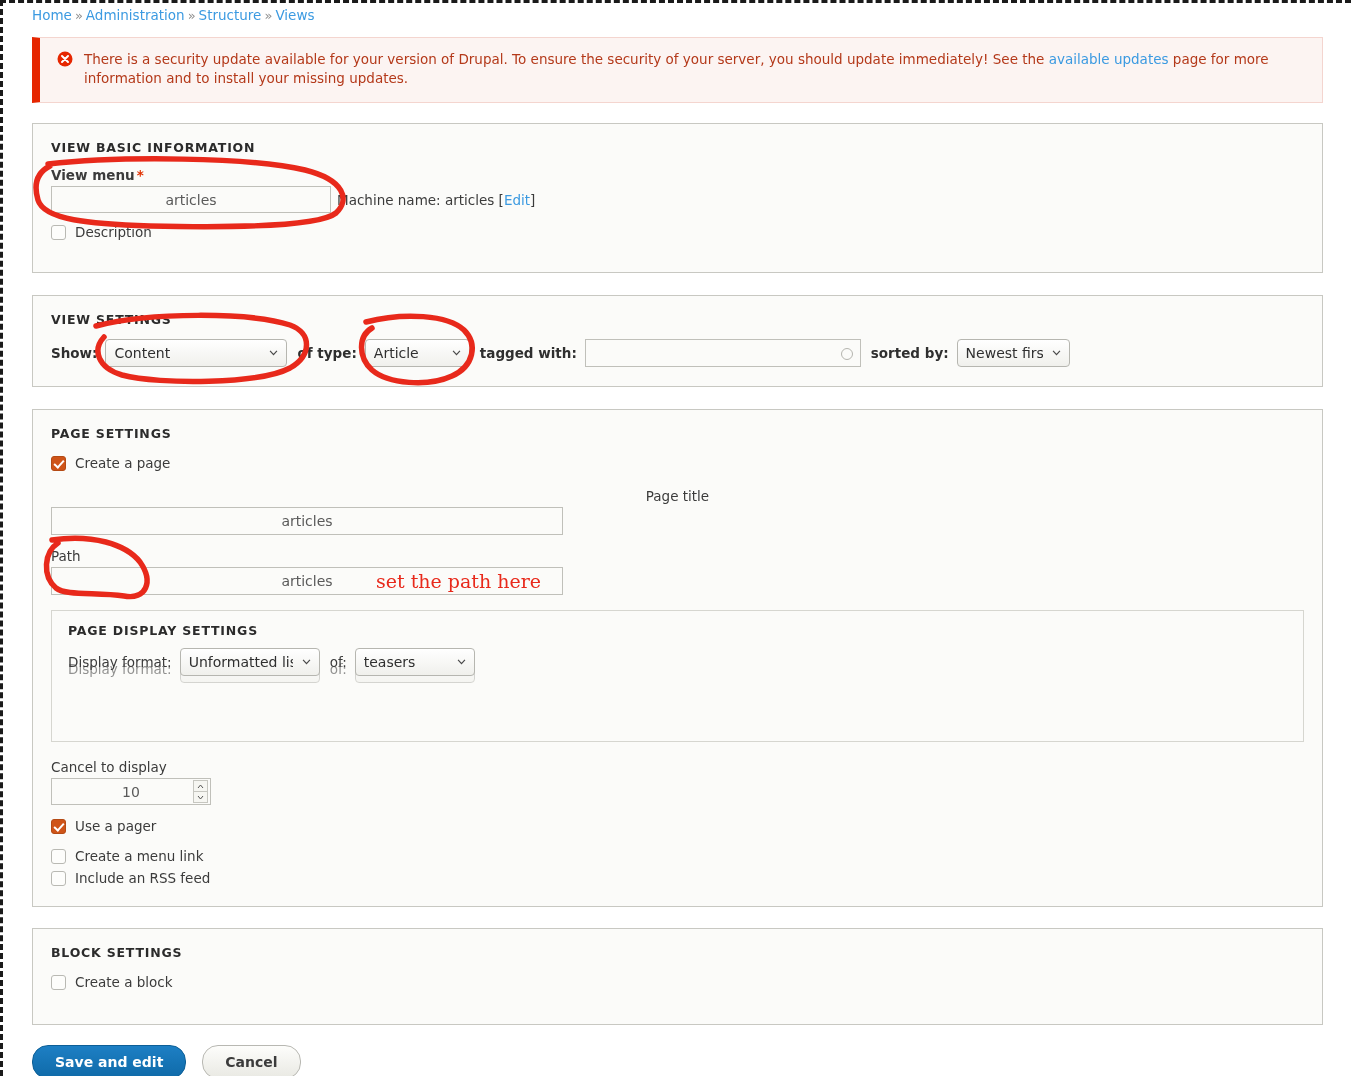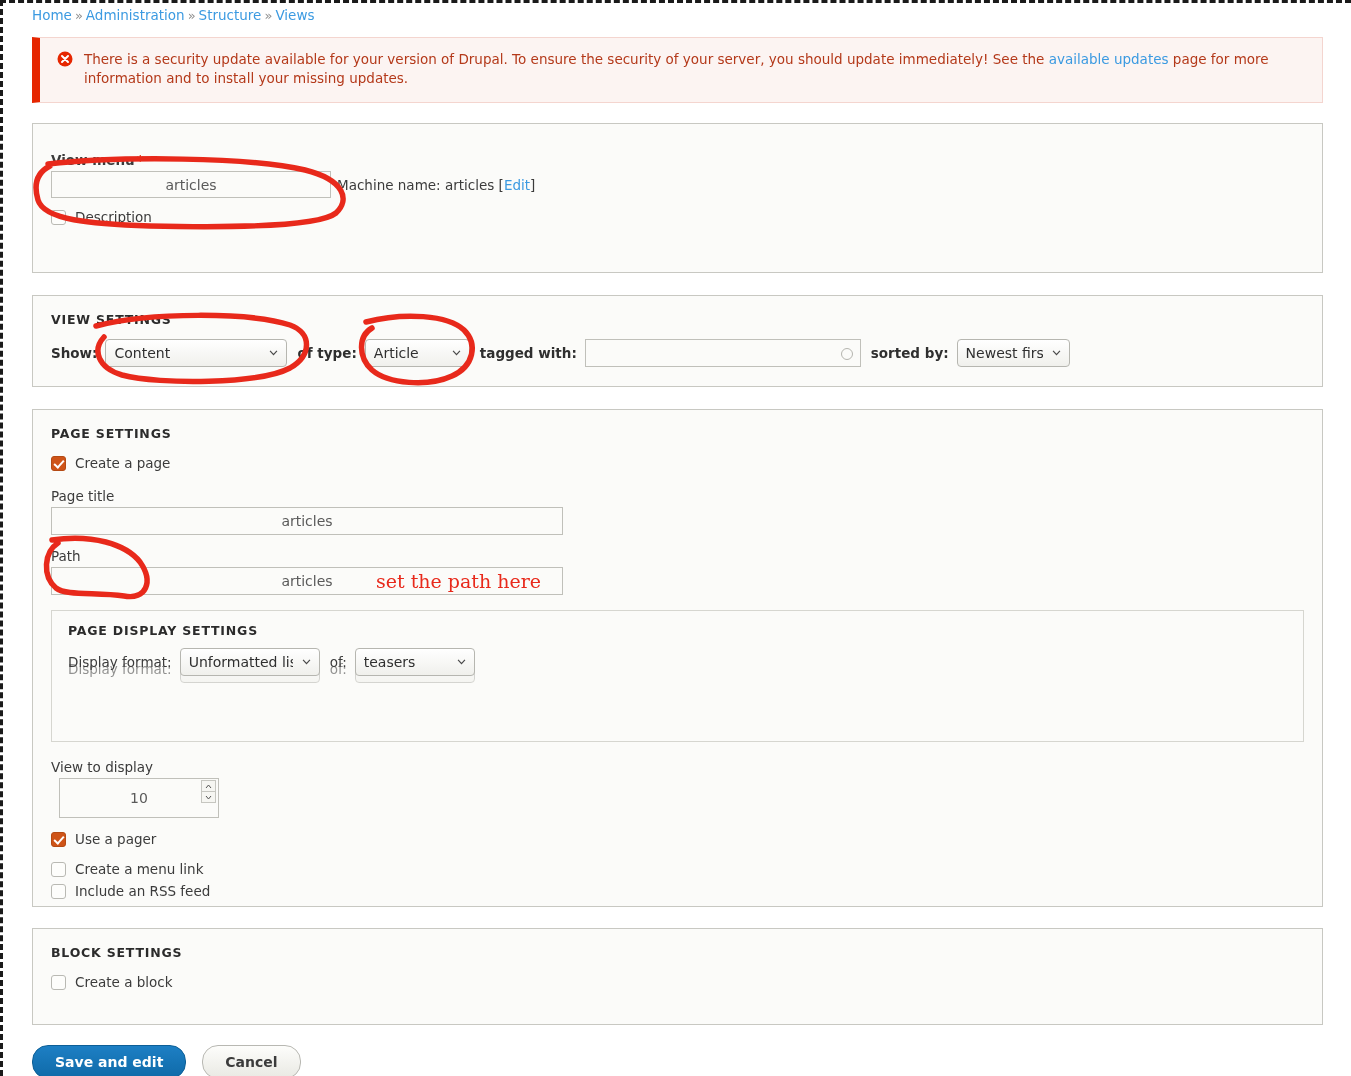--- a/index.html
+++ b/index.html
@@ -302,20 +302,21 @@
         <svg width="16" height="16" viewBox="0 0 16 16">
           <circle cx="8" cy="8" r="7.5" fill="#e62600"></circle>
           <path d="M5 5 L11 11 M11 5 L5 11" stroke="#ffffff" stroke-width="2" stroke-linecap="round"></path>
         </svg>
       </span>
       <div class="msg-text"><span>There is a security update available for your version of Drupal. To ensure the security of your server, you should update immediately! See the </span><a href="#">available updates</a><span> page for more information and to install your missing updates.</span></div>
     </div>
   </div>
 
   <div class="panel" style="margin-top:20px;height:150px;">
+    <div class="panel-legend">VIEW BASIC INFORMATION</div>
 
     <label class="flabel bold" style="margin-top:12px;"><span>View menu</span><span class="req">*</span></label>
 
     <div class="row-inline" style="margin-top:2px;">
       <input class="txt" style="width: 280px;" value="articles">
       <span style="margin-left:6px;font-size:13.5px;color:#3b3b3b;"><span>Machine name: articles [</span><a href="#" style="color:#3b9ae1;text-decoration:none;">Edit</a><span>]</span></span>
     </div>
 
     <div class="chk-row" style="margin-top:11px;">
       <span class="chk"></span>
@@ -370,21 +371,21 @@
   </div>
 
   <div class="panel" style="margin-top:22px;height:498px;">
     <div class="panel-legend">PAGE SETTINGS</div>
 
     <div class="chk-row" style="margin-top:14px;">
       <span class="chk on"></span>
       <span class="chk-label">Create a page</span>
     </div>
 
-    <label class="flabel" style="margin-top:17px;">Page title</label>
+    <label class="flabel" style="margin-top:17px;text-align:center;">Page title</label>
     <input class="txt" style="width: 512px; height: 28px;" value="articles">
 
     <label class="flabel" style="margin-top:13px;">Path</label>
     <input class="txt" style="width: 512px; height: 28px;" value="articles">
 
     
     <div class="panel-inner" style="margin-top:15px;height:100px;position:relative;">
       <div class="panel-legend">PAGE DISPLAY SETTINGS</div>
 
       <div class="ghost-layer" style="left:16px;top:44px;">
@@ -425,23 +426,23 @@
           <select class="sel" style="width:120px;">
             <option>teasers</option>
           </select>
           <svg class="chev" viewBox="0 0 10 7">
               <path d="M1 1 L5 5.4 L9 1" fill="none" stroke="#4a4a4a" stroke-width="1.4"></path>
             </svg>
         </span>
       </div>
     </div>
 
-    <label class="flabel" style="margin-top:17px;">View to display</label>
+    <label class="flabel" style="margin-top:17px;">Cancel to display</label>
     <span class="spin-wrap">
-      <input class="txt" style="width: 160px; height: 40px; margin-left: 8px;" value="10">
+      <input class="txt" style="width: 160px; height: 27px;" value="10">
       <span class="spin-btns">
         <span class="spin-btn">
           <svg width="7" height="5" viewBox="0 0 7 5">
               <path d="M1 4 L3.5 1 L6 4" fill="none" stroke="#555" stroke-width="1"></path>
             </svg>
         </span>
         <span class="spin-btn">
           <svg width="7" height="5" viewBox="0 0 7 5">
               <path d="M1 1 L3.5 4 L6 1" fill="none" stroke="#555" stroke-width="1"></path>
             </svg>

